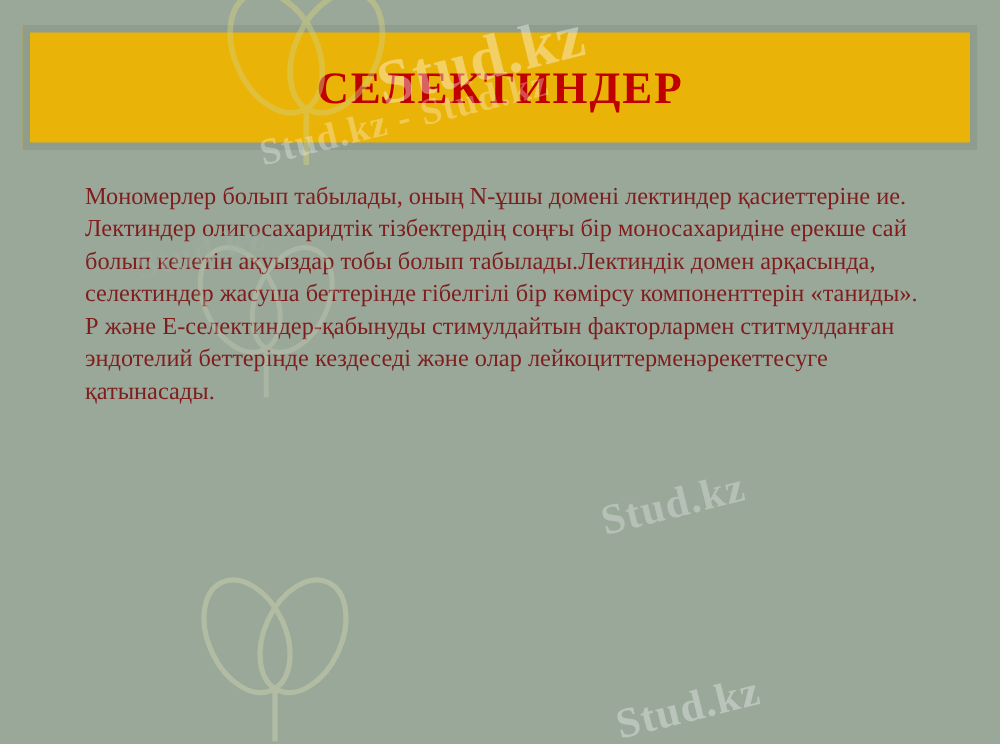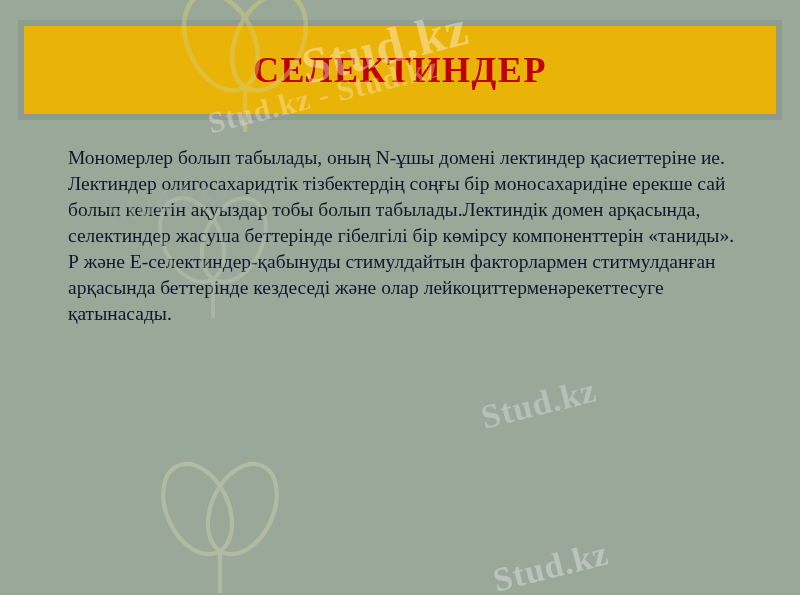--- a/index.html
+++ b/index.html
@@ -77,41 +77,41 @@
   }
 
   .body-block {
     position: absolute;
     left: 68px;
     top: 145px;
     width: 676px;
     z-index: 6;
   }
   .body-line {
-    color: #0f172a;
+    color: #7f1d1d;
     font-family: "Liberation Serif", serif;
     font-size: 19.5px;
     line-height: 26px;
     text-align: left;
     white-space: pre-wrap;
   }
 </style>
 </head>
 <body>
 
 <div class="slide">
 
   <div class="title-panel">
     <div class="title-text">СЕЛЕКТИНДЕР</div>
   </div>
 
   <div class="body-block">
     <div class="body-line">Мономерлер болып табылады, оның N-ұшы домені лектиндер қасиеттеріне ие.</div>
     <div class="body-line">Лектиндер олигосахаридтік тізбектердің соңғы бір моносахаридіне ерекше сай болып келетін ақуыздар тобы болып табылады.Лектиндік домен арқасында, селектиндер жасуша беттерінде гібелгілі бір көмірсу компоненттерін «таниды».</div>
-    <div class="body-line">Р және Е-селектиндер-қабынуды стимулдайтын факторлармен ститмулданған арқасында беттерінде кездеседі және олар лейкоциттерменәрекеттесуге қатынасады.</div>
+    <div class="body-line">Р және Е-селектиндер-қабынуды стимулдайтын факторлармен ститмулданған эндотелий беттерінде кездеседі және олар лейкоциттерменәрекеттесуге қатынасады.</div>
   </div>
 
 </div>
 
 <div class="watermarks">
 
   <svg class="wm-leaf leaf-top" width="150" height="150" viewBox="0 0 100 100">
     <ellipse cx="34" cy="40" rx="22" ry="34" fill="none" stroke="#d6d07a" stroke-width="3" transform="rotate(-25 34 40)"></ellipse>
     <ellipse cx="66" cy="40" rx="22" ry="34" fill="none" stroke="#d6d07a" stroke-width="3" transform="rotate(25 66 40)"></ellipse>
     <path d="M50 68 L50 100" stroke="#d6d07a" stroke-width="3" fill="none"></path>

